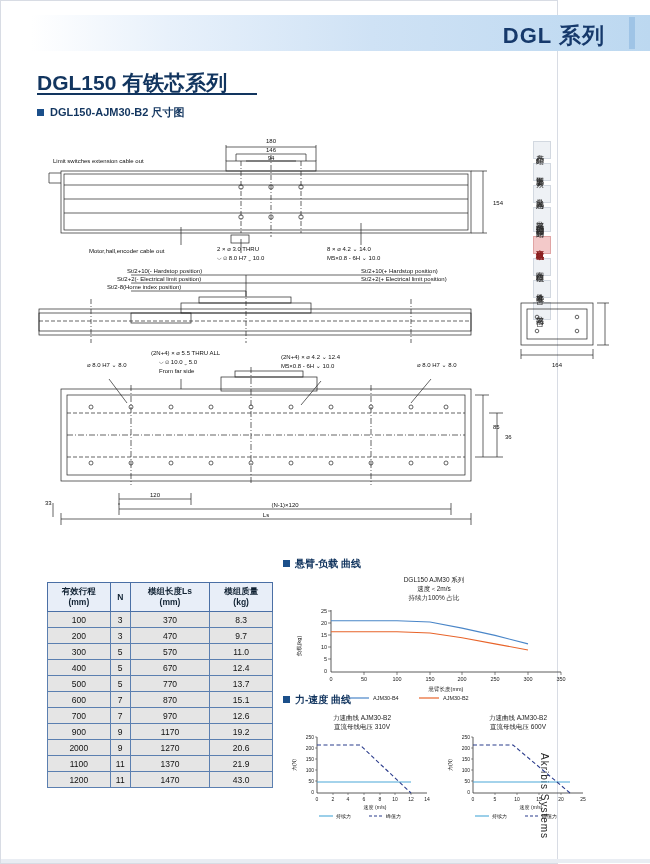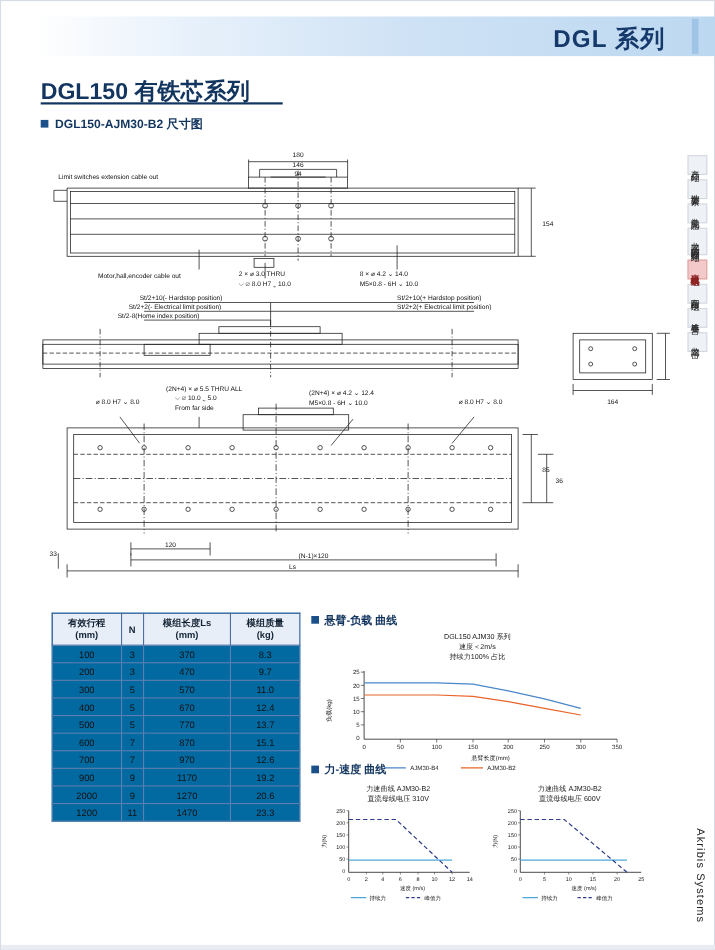--- a/index.html
+++ b/index.html
@@ -6,21 +6,21 @@
   html, body { margin:0; padding:0; }
   body {
     width: 650px; height: 864px;
     background: #ffffff;
     font-family: "Liberation Sans", sans-serif;
     color: #1b1b1b;
     position: relative;
     overflow: hidden;
   }
   .page {
-    position: absolute; left:0; top:0; width:650px; height:864px;
+    position: absolute; left:0; top:0; width:558px; height:864px;
     border: 1px solid #d8dce4;
     background:#fff;
   }
 
   
   .header {
     position:absolute; left:0; top:0; width:650px; height:62px;
   }
   .header-bar {
     position:absolute; right:0; top:14px; width:620px; height:36px;
@@ -84,21 +84,22 @@
   .dwg-svg { position:absolute; left:0; top:0; }
 
   
   .table-wrap {
     position:absolute; left:46px; top:556px; width:226px;
   }
   table.spec {
     border-collapse: collapse;
     width: 226px;
     font-size:8.5px;
-    background:#0369a1;
+    background:#e5e5e5;
+    margin-top:25px;
   }
   table.spec th {
     background:#e8eef8;
     border:1px solid #4a6fa5;
     color:#123;
     font-weight:bold;
     font-size:8.5px;
     padding:3px 1px;
     line-height:11px;
   }
@@ -391,24 +392,30 @@
             <td>1170</td>
             <td>19.2</td>
           </tr>
           <tr>
             <td>2000</td>
             <td>9</td>
             <td>1270</td>
             <td>20.6</td>
           </tr>
           <tr>
+            <td>1100</td>
+            <td>11</td>
+            <td>1370</td>
+            <td>21.9</td>
+          </tr>
+          <tr>
             <td>1200</td>
             <td>11</td>
             <td>1470</td>
-            <td>23.3</td>
+            <td>43.0</td>
           </tr>
         </tbody>
     </table>
   </div>
 
   <div class="chart-head" style="left:282px; top:556px;">
     <span class="bullet"></span><span>悬臂-负载 曲线</span>
   </div>
 
   <div class="chart-box" style="left:288px; top:574px; width:290px;">

